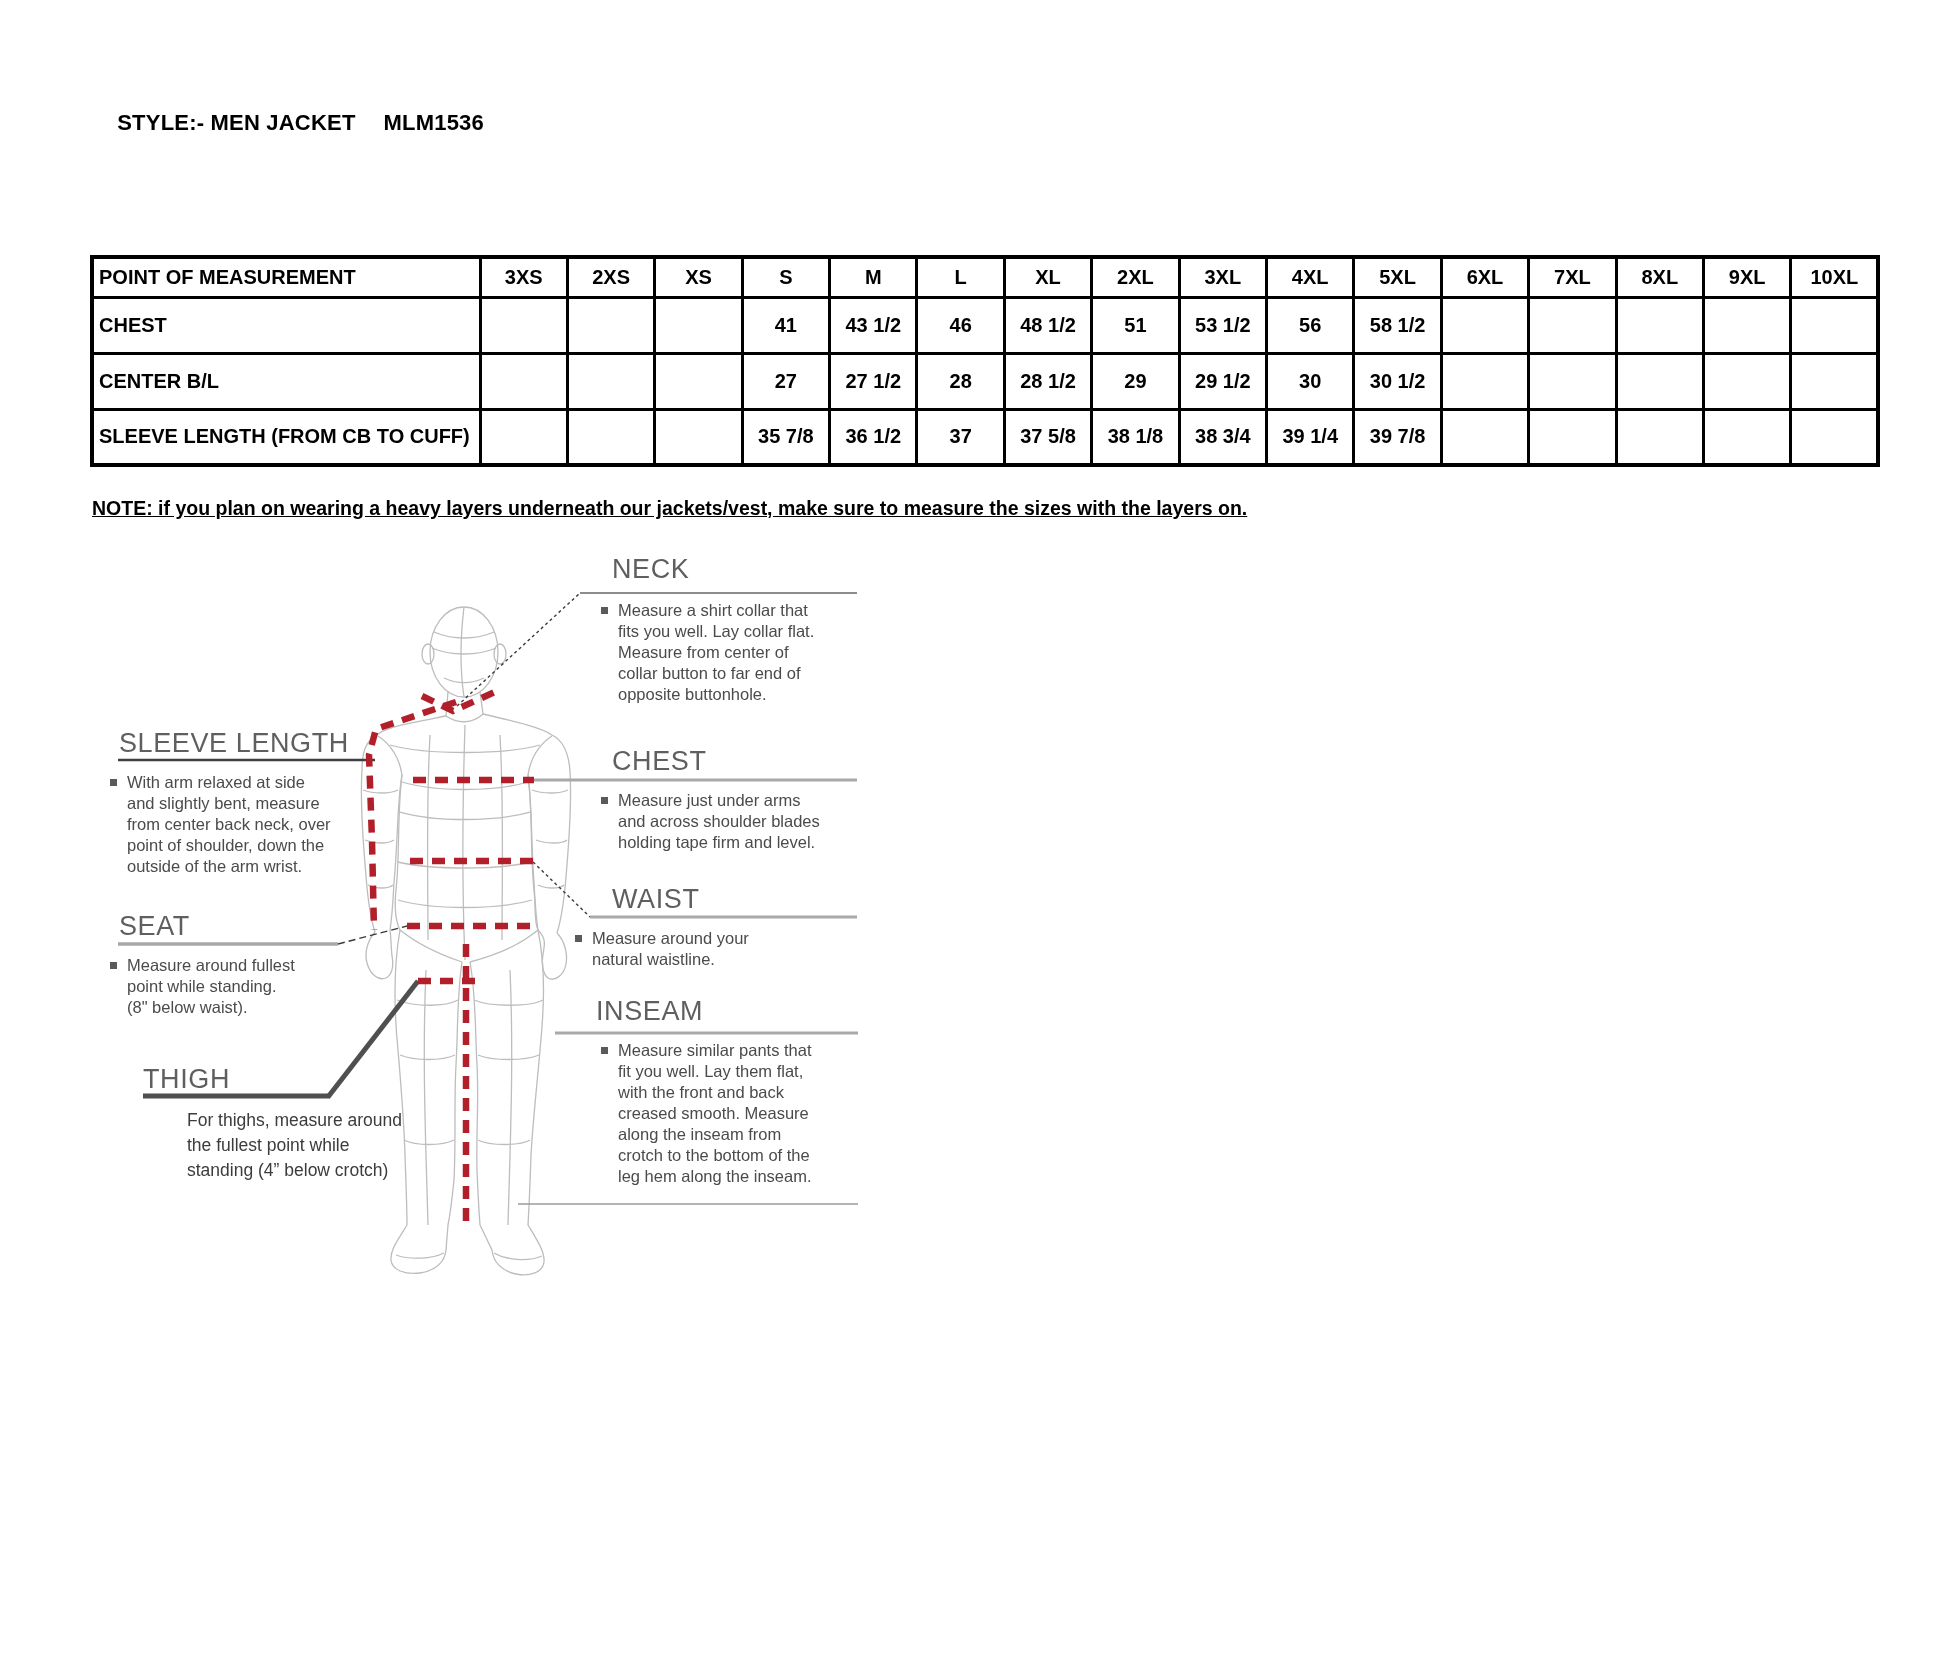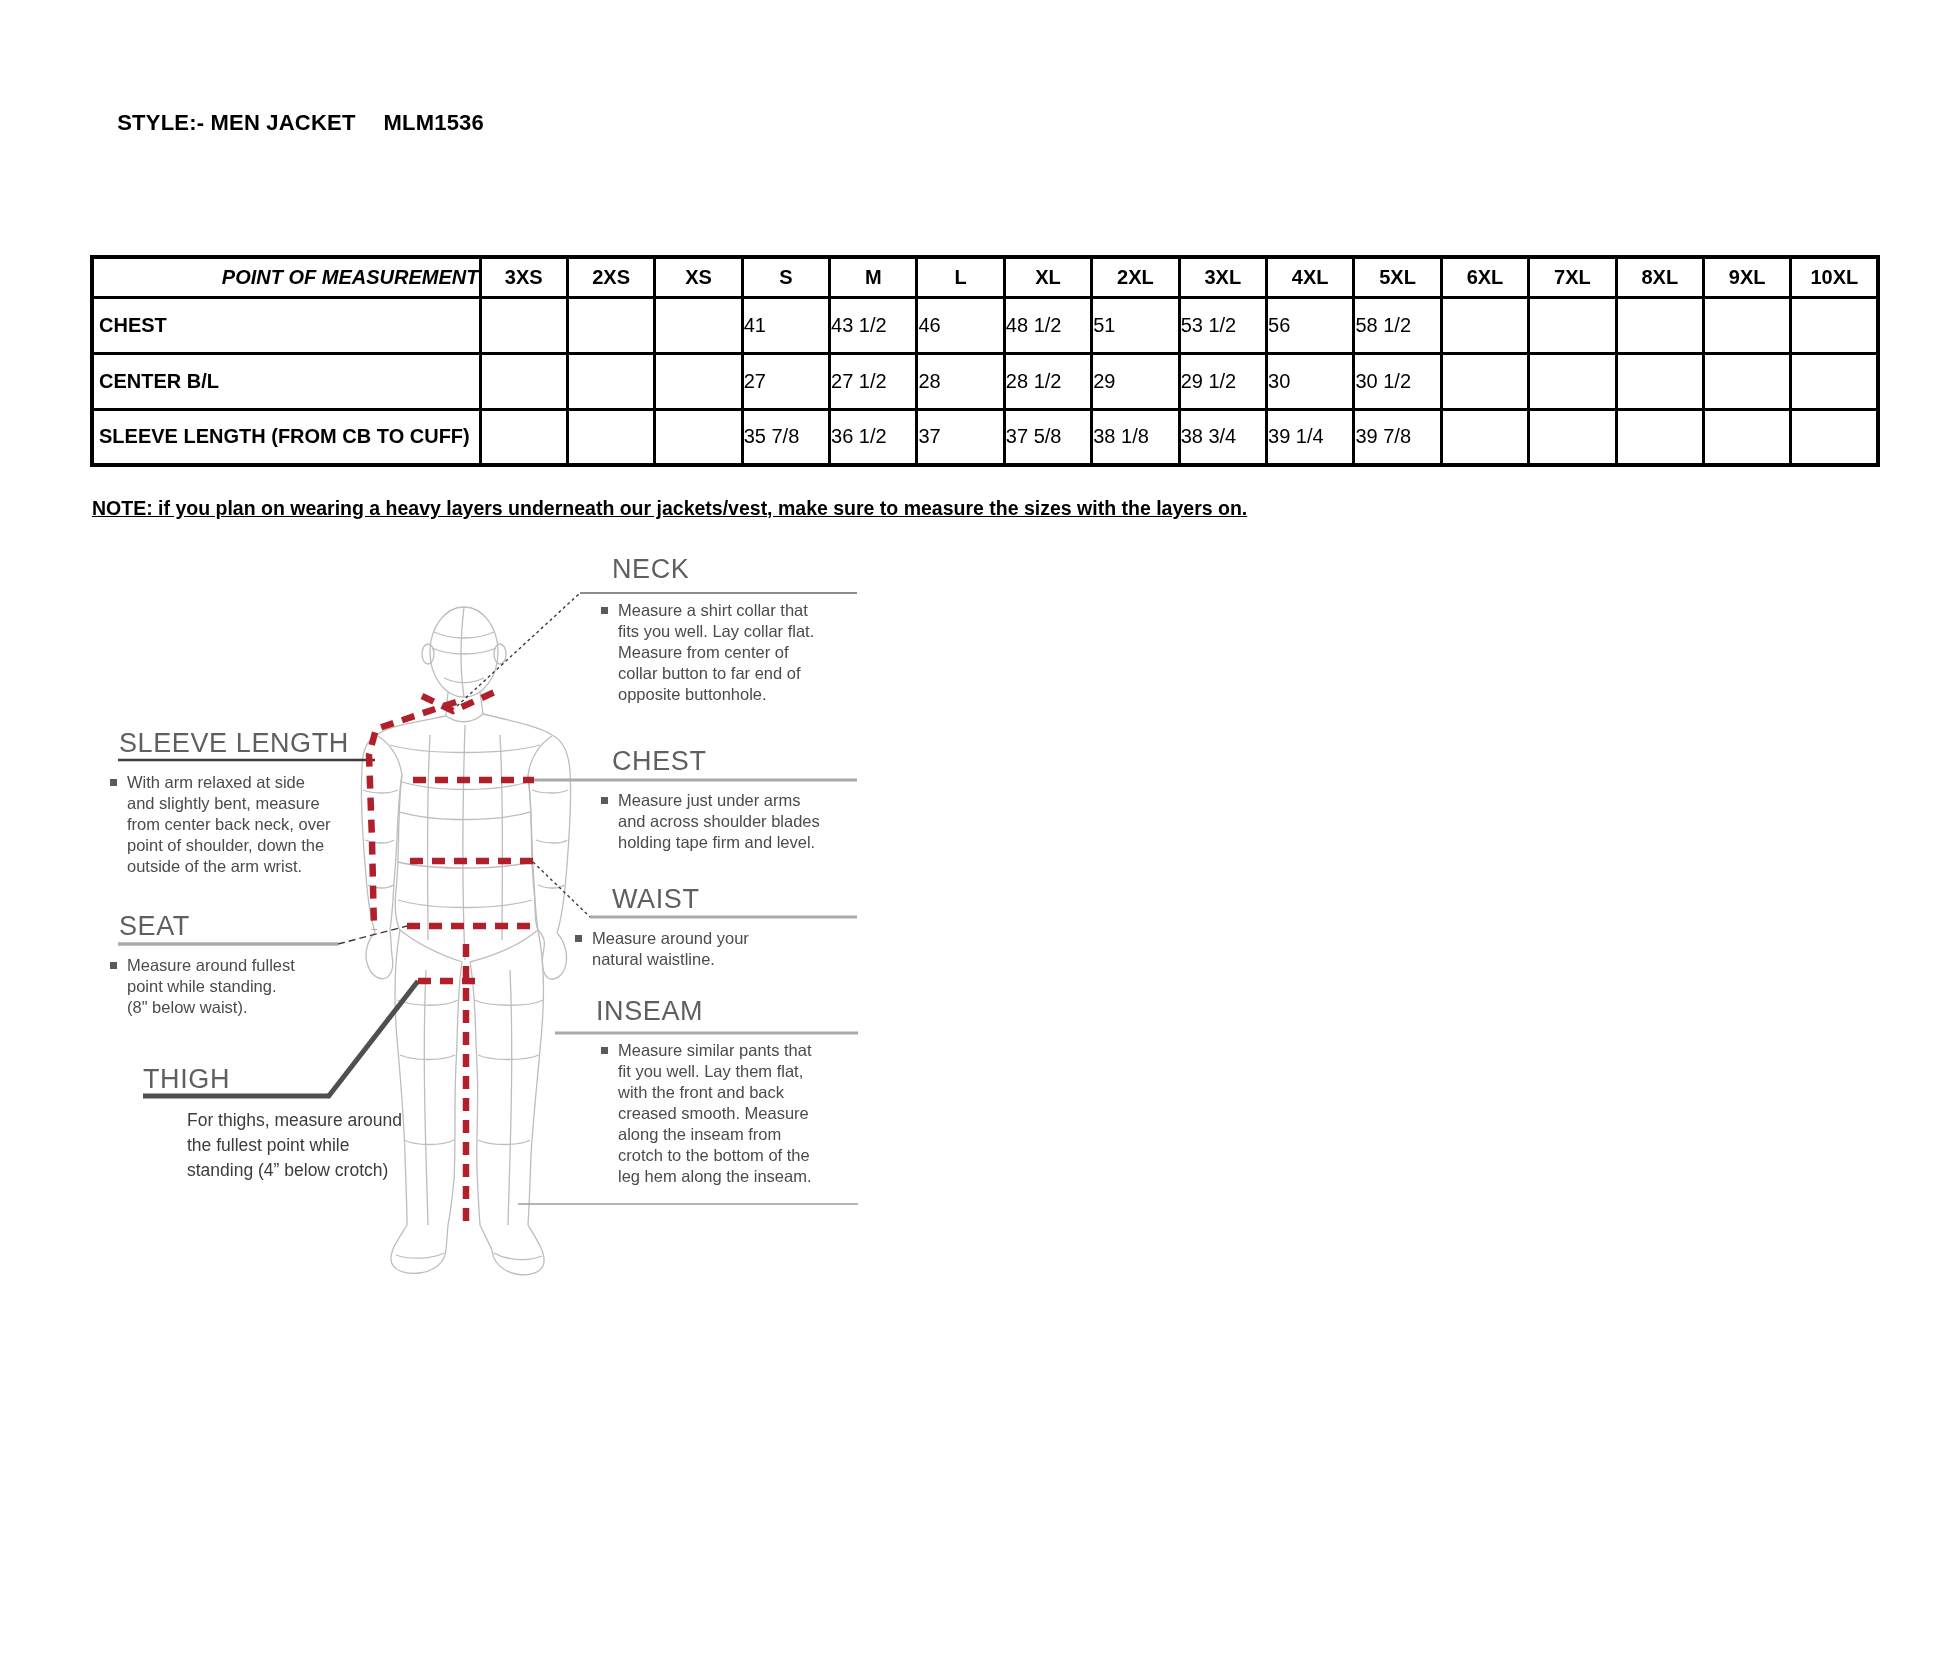--- a/index.html
+++ b/index.html
@@ -21,22 +21,22 @@
   table.size-table {
     position:absolute; left:90px; top:255px; width:1786px;
     border-collapse:collapse; table-layout:fixed;
     border:4px solid #000;
   }
   table.size-table th, table.size-table td {
     border:3px solid #000; font-size:20px; vertical-align:middle;
     overflow:hidden; white-space:nowrap;
   }
   table.size-table th { height:40px; font-weight:bold; text-align:center; }
-  table.size-table th.pom { text-align:right; padding-left:5px;font-style:italic; }
-  table.size-table td { height:56px; font-weight:normal; }
+  table.size-table th.pom { text-align:left; padding-left:5px; }
+  table.size-table td { height:56px; text-align:center; font-weight:bold; }
   table.size-table td.rowlabel { text-align:left; padding-left:5px; font-weight:bold; }
 
   .note {
     position:absolute; left:92px; top:497px;
     font-size:19.5px; font-weight:bold;text-decoration:underline;
   }
 
   
   .guide-heading {
     position:absolute; font-size:27px; color:#5f5f5f;

